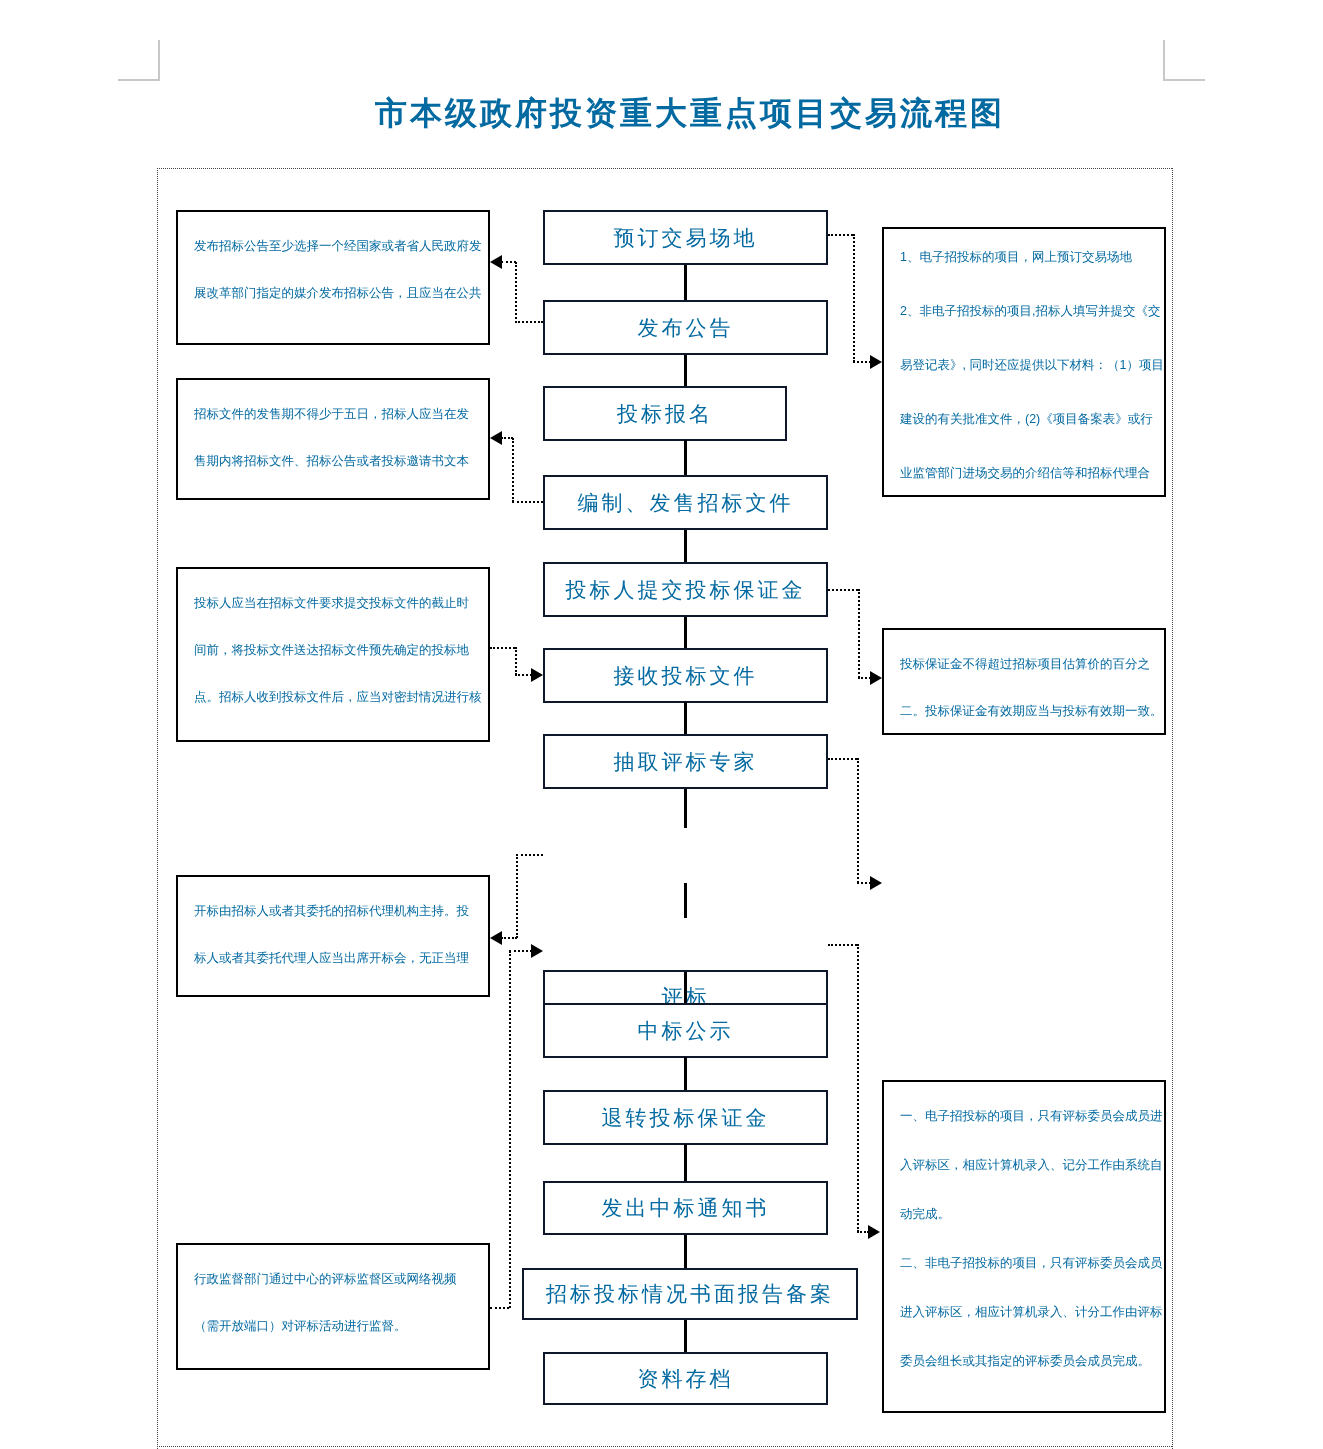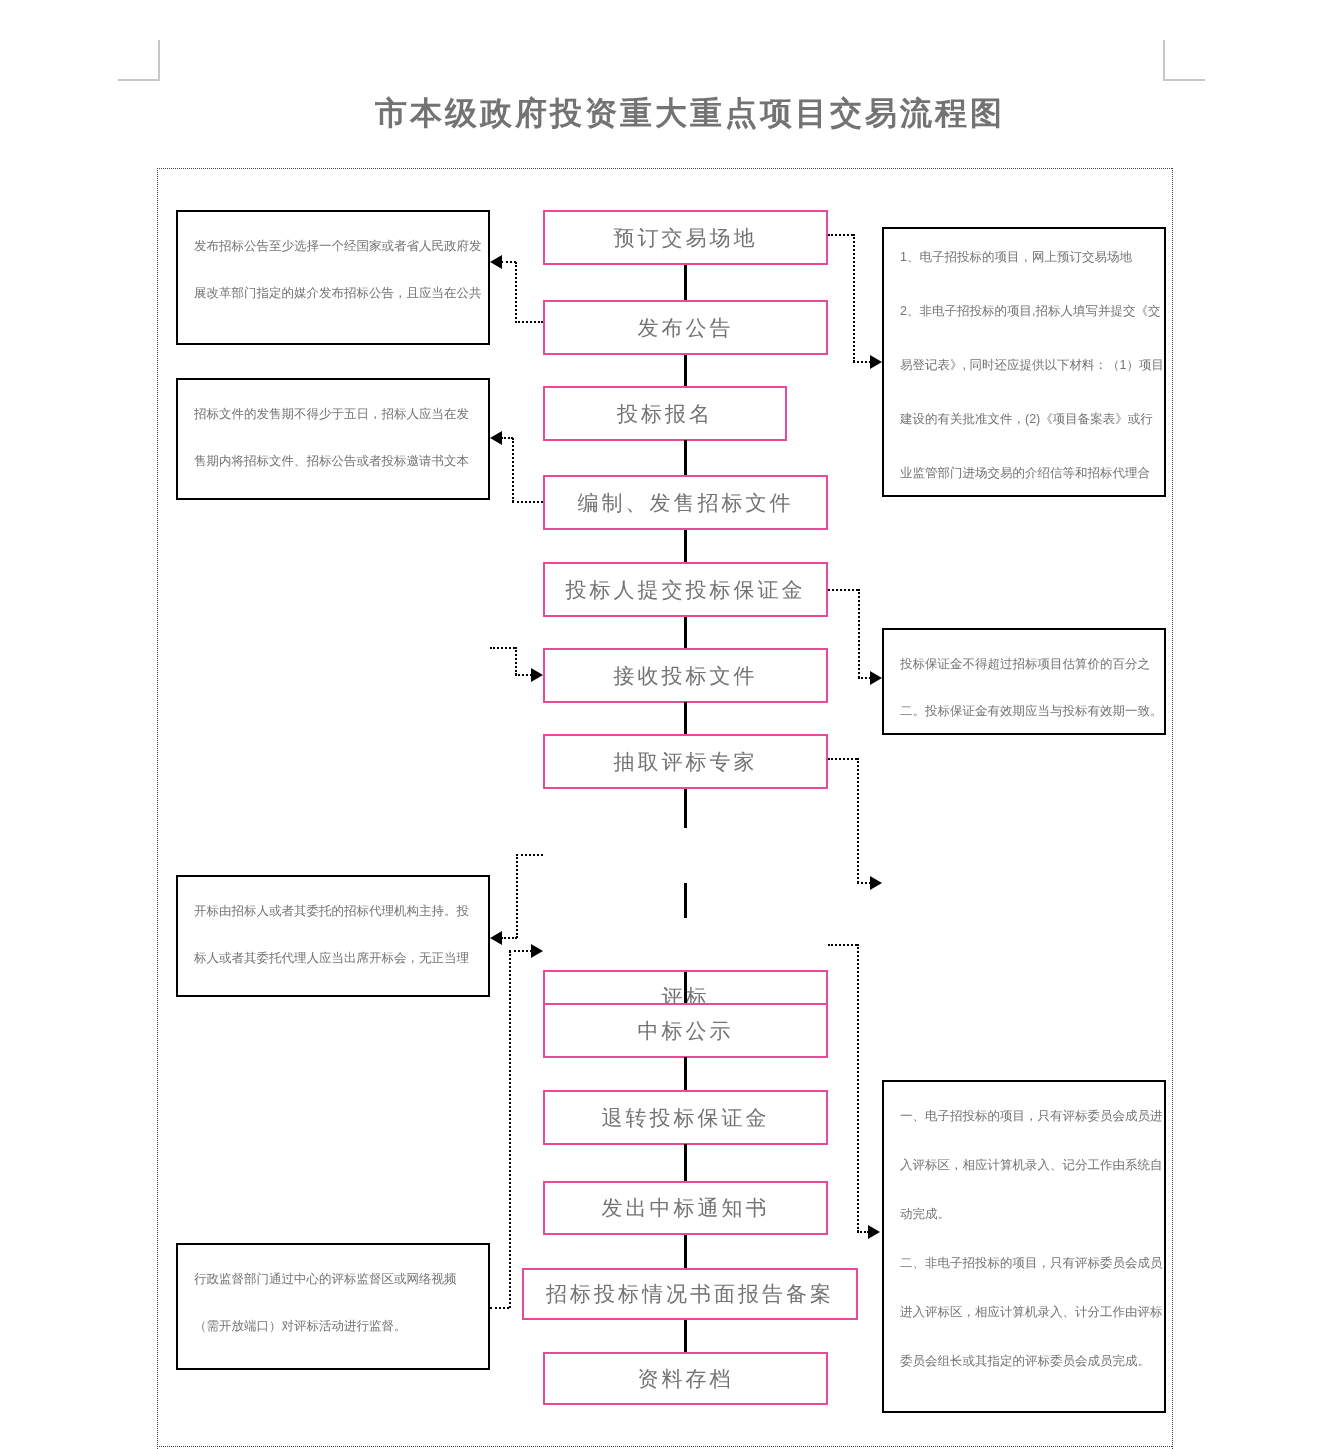--- a/index.html
+++ b/index.html
@@ -1,25 +1,25 @@
 <!DOCTYPE html>
 <html><head>
 <meta charset="utf-8">
 <style>
   html,body { margin:0; padding:0; background:#fff; }
   .stage {
     position:relative; width:1323px; height:1449px; background:#fff;
-    font-family:"Liberation Sans","DejaVu Sans",sans-serif; color:#737373; overflow:hidden;
+    font-family:"Liberation Sans","DejaVu Sans",sans-serif; color:#0369a1; overflow:hidden;
   }
   .title {
     position:absolute; left:160px; top:92px; width:1060px; text-align:center;
     font-size:32px; font-weight:bold; letter-spacing:3px; white-space:nowrap;
   }
   .box {
-    position:absolute; border:2px solid #ec4899; background:#fff; box-sizing:border-box;
+    position:absolute; border:2px solid #0f172a; background:#fff; box-sizing:border-box;
     display:flex; align-items:center; justify-content:center;
     font-size:21px; letter-spacing:3px; white-space:nowrap;
   }
   .note {
     position:absolute; border:2px solid #000; background:#fff; box-sizing:border-box;
     font-size:12.5px; line-height:47px; padding:11px 10px 0 16px;
     white-space:pre; letter-spacing:0;
   }
   .note.lh54 { line-height:54px; padding-top:1px; }
   .note.lh49 { line-height:49px; padding-top:10px; }
@@ -77,20 +77,23 @@
   <div class="vline" style="left:684px;top:972px;height:31px"></div>
   <div class="vline" style="left:684px;top:1057px;height:33px"></div>
   <div class="vline" style="left:684px;top:1144px;height:37px"></div>
   <div class="vline" style="left:684px;top:1235px;height:33px"></div>
   <div class="vline" style="left:684px;top:1320px;height:32px"></div>
 
   <div class="note" style="left:176px;top:210px;width:314px;height:135px">发布招标公告至少选择一个经国家或者省人民政府发
 展改革部门指定的媒介发布招标公告，且应当在公共</div>
   <div class="note" style="left:176px;top:378px;width:314px;height:122px">招标文件的发售期不得少于五日，招标人应当在发
 售期内将招标文件、招标公告或者投标邀请书文本</div>
+  <div class="note" style="left:176px;top:567px;width:314px;height:175px">投标人应当在招标文件要求提交投标文件的截止时
+间前，将投标文件送达招标文件预先确定的投标地
+点。招标人收到投标文件后，应当对密封情况进行核</div>
   <div class="note" style="left:176px;top:875px;width:314px;height:122px">开标由招标人或者其委托的招标代理机构主持。投
 标人或者其委托代理人应当出席开标会，无正当理</div>
   <div class="note" style="left:176px;top:1243px;width:314px;height:127px">行政监督部门通过中心的评标监督区或网络视频
 （需开放端口）对评标活动进行监督。</div>
 
   <div class="note lh54" style="left:882px;top:227px;width:284px;height:270px">1、电子招投标的项目，网上预订交易场地
 2、非电子招投标的项目,招标人填写并提交《交
 易登记表》, 同时还应提供以下材料：（1）项目
 建设的有关批准文件，(2)《项目备案表》或行
 业监管部门进场交易的介绍信等和招标代理合</div>

